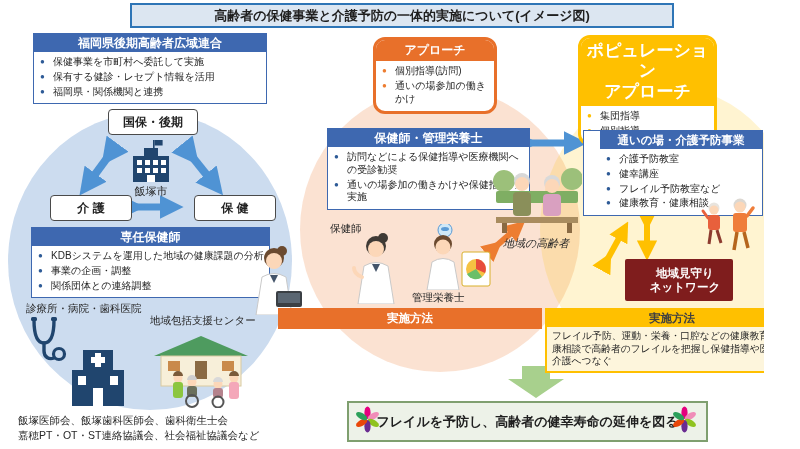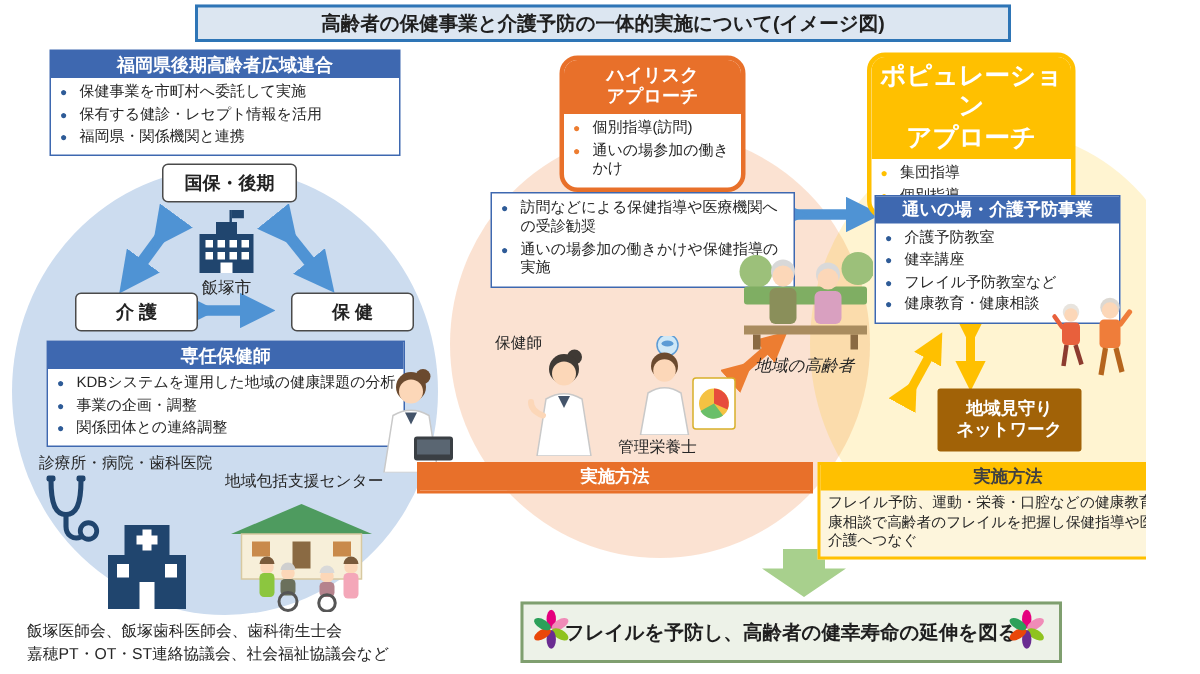--- a/index.html
+++ b/index.html
@@ -22,22 +22,22 @@
   
   .approach{border-radius:12px;overflow:hidden;background:#fff;}
   .ap-head{color:#fff;font-weight:bold;text-align:center;font-size:12px;line-height:1.2;padding:3px 0 4px;}
   
   .nodebox{background:#fff;border:1.3px solid #4a4a4a;border-radius:4px;display:flex;align-items:center;justify-content:center;
            font-weight:bold;font-size:12px;color:#222;margin-left:12px;}
   
   .m-head{font-weight:bold;text-align:center;font-size:11.5px;line-height:17px;height:17px;}
   .m-body{font-size:9.8px;line-height:1.3;padding:3px 5px;color:#262626;}
   .lbl{font-size:10.5px;color:#262626;}
-  #mimamori{background:#a16207;color:#fff;font-weight:bold;font-size:11.5px;text-align:center;
-            display:flex;flex-direction:column;justify-content:center;line-height:1.25;border-radius:2px;}
+  #mimamori{background:#7f1d1d;color:#fff;font-weight:bold;font-size:11.5px;text-align:center;
+            display:flex;flex-direction:column;justify-content:center;line-height:1.25;border-radius:2px;padding-left:12px;}
   #goal{background:#edf2e8;border:2px solid #7f9f6f;display:flex;align-items:center;justify-content:center;
         font-size:13px;font-weight:bold;color:#1f1f1f;}
   svg{display:block;}
 </style>
 </head>
 <body>
 
 <div id="canvas">
 
   <div class="abs circle" style="left:8px;top:112px;width:284px;height:298px;background:#ccdcef;"></div>
@@ -163,48 +163,48 @@
     <circle cx="86" cy="52" r="4.5" fill="#fcd7b8"></circle>
       <path d="M81,50 A5,5 0 0 1 91,50" fill="#7a5a3a"></path>
     <rect x="81" y="56" width="10" height="17" rx="3" fill="#f4a7b9"></rect>
   </svg>
 
   <div class="abs lbl" style="left:18px;top:414px;">飯塚医師会、飯塚歯科医師会、歯科衛生士会</div>
   <div class="abs lbl" style="left:18px;top:429px;">嘉穂PT・OT・ST連絡協議会、社会福祉協議会など</div>
 
   <div class="abs approach" style="left:373px;top:37px;width:118px;border:3px solid #e8702a;">
     <div class="ap-head" style="background:#e8702a;">
-      <div>ハイリスク</div>
       <div>アプローチ</div>
     </div>
     <ul class="blist dots-orange">
       <li>個別指導(訪問)</li>
       <li>通いの場参加の働きかけ</li>
     </ul>
   </div>
 
   <div class="abs approach" style="left:578px;top:35px;width:133px;border:3px solid #ffc000;">
     <div class="ap-head" style="background:#ffc000;font-size:17px;">
       <div>ポピュレーション</div>
       <div>アプローチ</div>
     </div>
     <ul class="blist dots-yellow">
       <li>集団指導</li>
       <li>個別指導</li>
     </ul>
   </div>
 
   <div class="abs bluepanel" style="left:327px;top:128px;width:201px;">
+    <div class="bluehead">保健師・管理栄養士</div>
     <ul class="blist dots-blue">
       <li>訪問などによる保健指導や医療機関への受診勧奨</li>
       <li>通いの場参加の働きかけや保健指導の実施</li>
     </ul>
   </div>
 
-  <div class="abs bluepanel" style="left:583px;top:130px;width:162px;">
+  <div class="abs bluepanel" style="left:583px;top:130px;width:162px;padding-left:16px;">
     <div class="bluehead" style="font-size:11.5px;">通いの場・介護予防事業</div>
     <ul class="blist dots-blue">
       <li>介護予防教室</li>
       <li>健幸講座</li>
       <li>フレイル予防教室など</li>
       <li>健康教育・健康相談</li>
     </ul>
   </div>
 
   <div class="abs lbl" style="left:330px;top:222px;">保健師</div>

